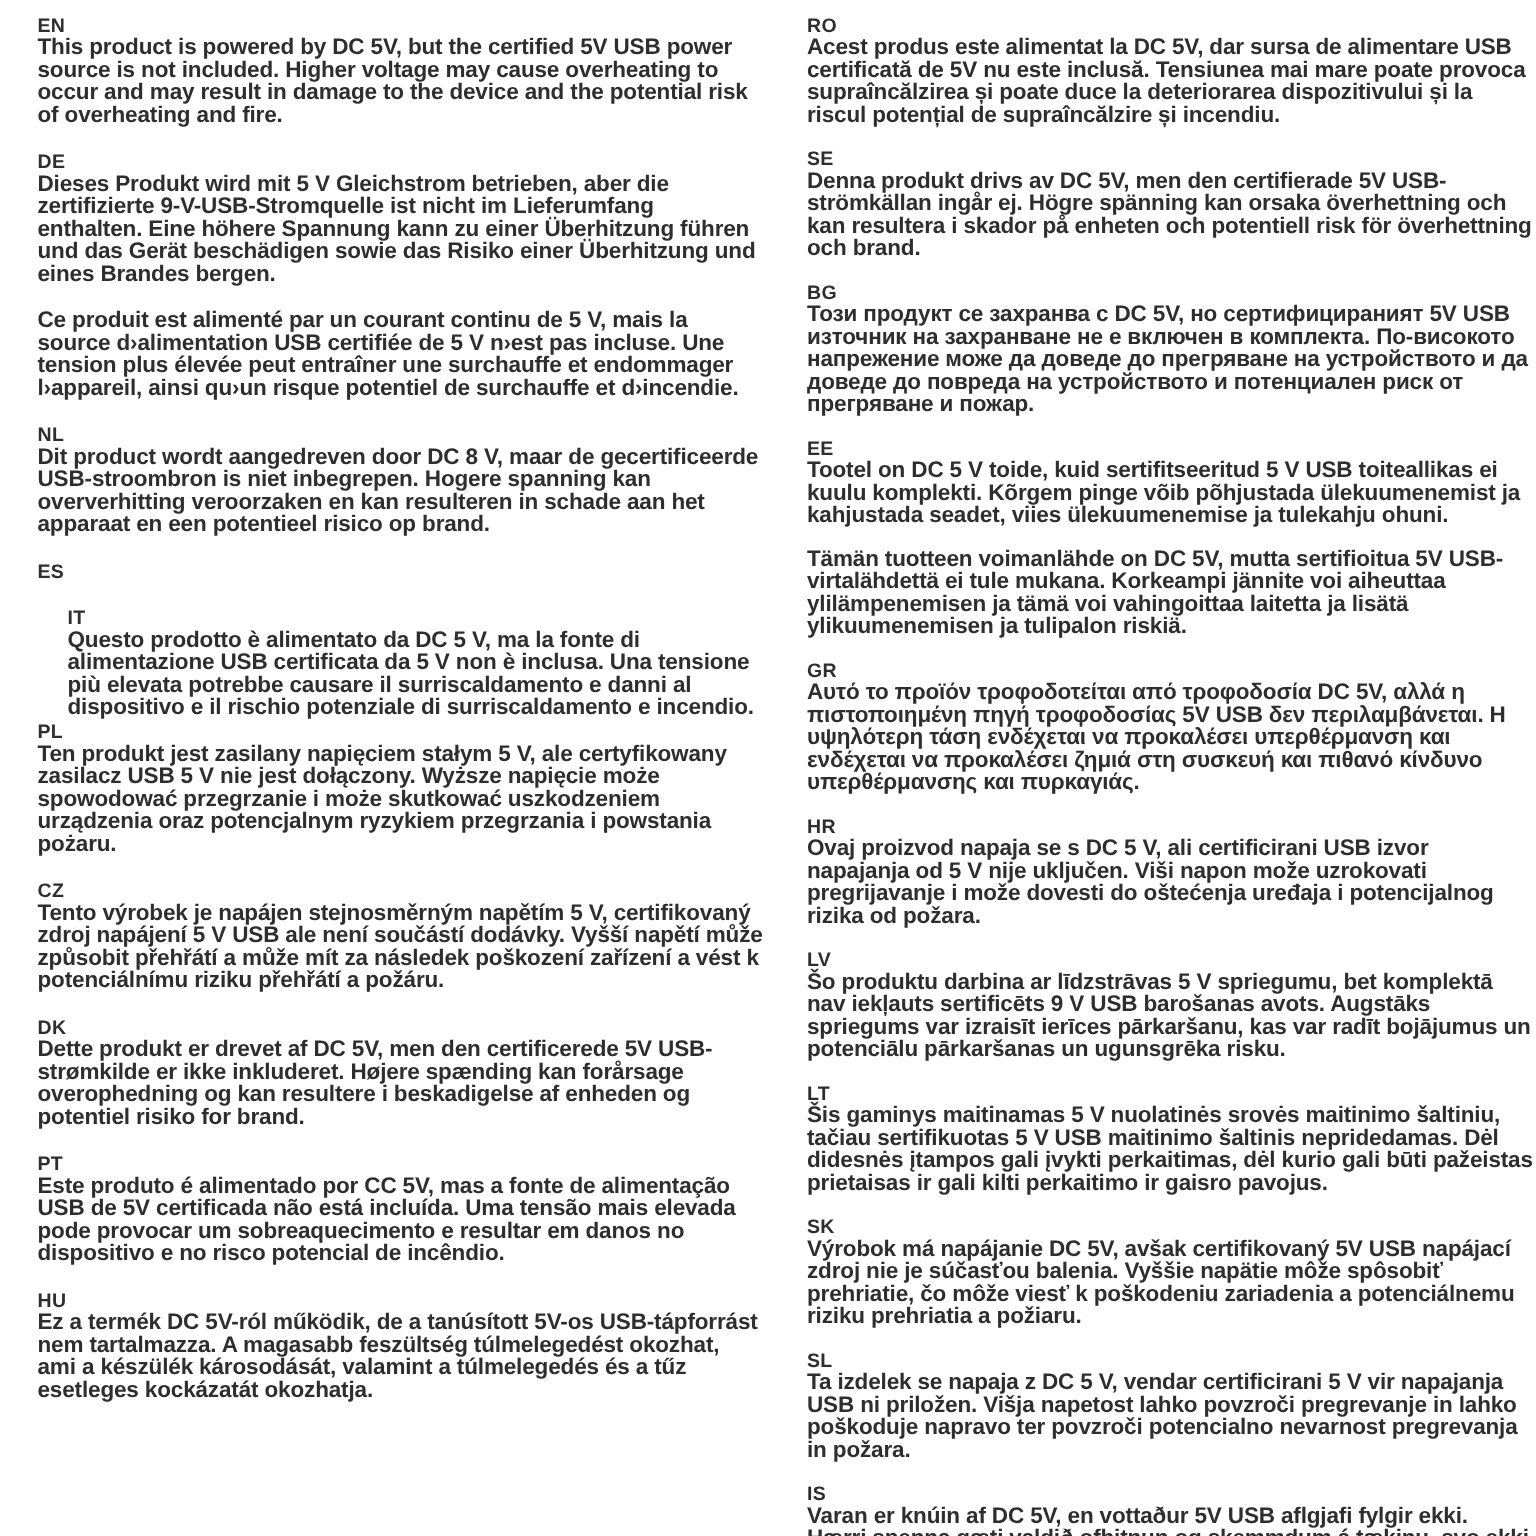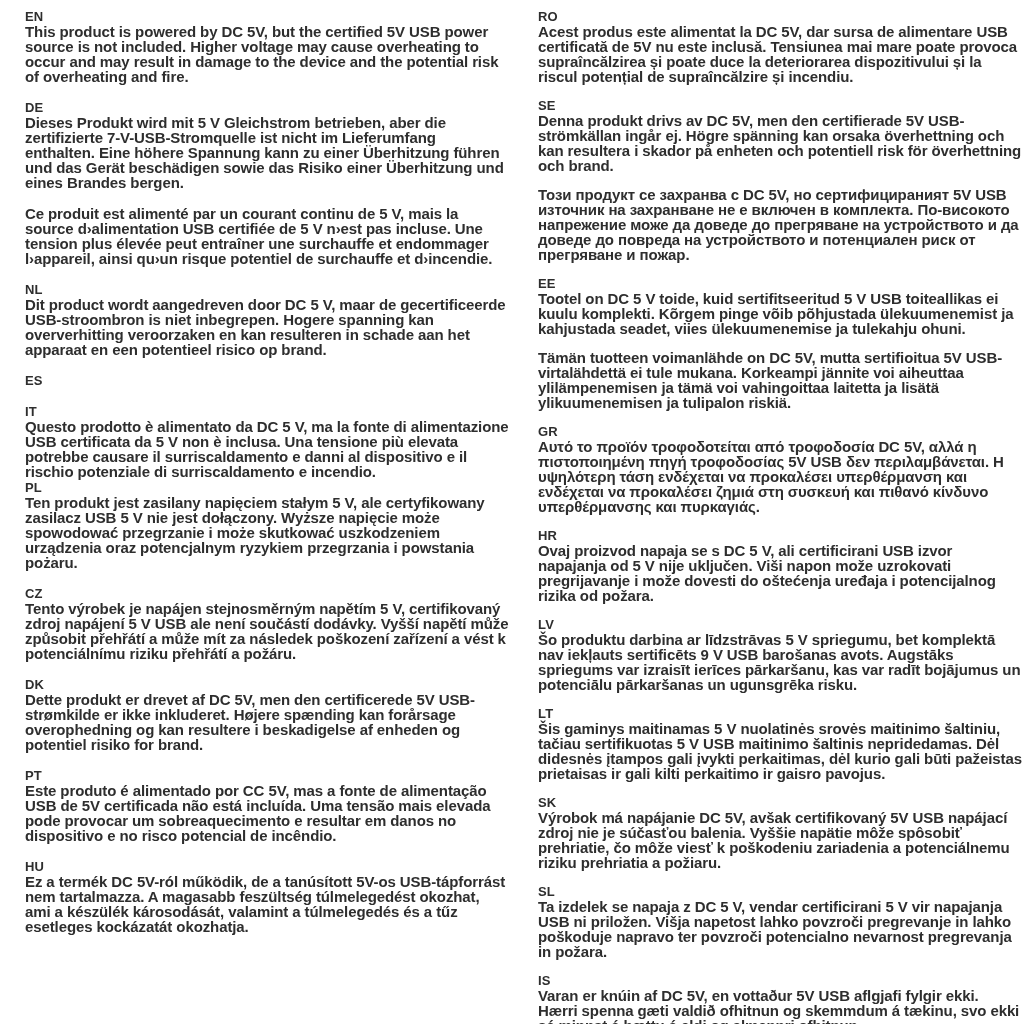--- a/index.html
+++ b/index.html
@@ -38,42 +38,43 @@
   }
   .lang .text {
     font-size: 15px;
     line-height: 15px;
     margin: 0;
     letter-spacing: -0.1px;
     font-weight: bold;
   }
   .lang.tight {
     margin-bottom: 1px;
+    margin-left: 20px;
   }
 </style>
 </head>
 <body>
 
 <div class="page">
 
   <div class="col col-left">
     <section class="lang">
       <h2 class="code">EN</h2>
       <p class="text">This product is powered by DC 5V, but the certified 5V USB power source is not included. Higher voltage may cause overheating to occur and may result in damage to the device and the potential risk of overheating and fire.</p>
     </section>
     <section class="lang">
       <h2 class="code">DE</h2>
-      <p class="text">Dieses Produkt wird mit 5 V Gleichstrom betrieben, aber die zertifizierte 7-V-USB-Stromquelle ist nicht im Lieferumfang enthalten. Eine höhere Spannung kann zu einer Überhitzung führen und das Gerät beschädigen sowie das Risiko einer Überhitzung und eines Brandes bergen.</p>
+      <p class="text">Dieses Produkt wird mit 5 V Gleichstrom betrieben, aber die zertifizierte 9-V-USB-Stromquelle ist nicht im Lieferumfang enthalten. Eine höhere Spannung kann zu einer Überhitzung führen und das Gerät beschädigen sowie das Risiko einer Überhitzung und eines Brandes bergen.</p>
     </section>
     <section class="lang">
       <p class="text">Ce produit est alimenté par un courant continu de 5 V, mais la source d›alimentation USB certifiée de 5 V n›est pas incluse. Une tension plus élevée peut entraîner une surchauffe et endommager l›appareil, ainsi qu›un risque potentiel de surchauffe et d›incendie.</p>
     </section>
     <section class="lang">
       <h2 class="code">NL</h2>
-      <p class="text">Dit product wordt aangedreven door DC 5 V, maar de gecertificeerde USB-stroombron is niet inbegrepen. Hogere spanning kan oververhitting veroorzaken en kan resulteren in schade aan het apparaat en een potentieel risico op brand.</p>
+      <p class="text">Dit product wordt aangedreven door DC 8 V, maar de gecertificeerde USB-stroombron is niet inbegrepen. Hogere spanning kan oververhitting veroorzaken en kan resulteren in schade aan het apparaat en een potentieel risico op brand.</p>
     </section>
     <section class="lang">
       <h2 class="code">ES</h2>
     </section>
     <section class="lang tight">
       <h2 class="code">IT</h2>
       <p class="text">Questo prodotto è alimentato da DC 5 V, ma la fonte di alimentazione USB certificata da 5 V non è inclusa. Una tensione più elevata potrebbe causare il surriscaldamento e danni al dispositivo e il rischio potenziale di surriscaldamento e incendio.</p>
     </section>
     <section class="lang">
       <h2 class="code">PL</h2>
@@ -100,20 +101,21 @@
   <div class="col col-right">
     <section class="lang">
       <h2 class="code">RO</h2>
       <p class="text">Acest produs este alimentat la DC 5V, dar sursa de alimentare USB certificată de 5V nu este inclusă. Tensiunea mai mare poate provoca supraîncălzirea și poate duce la deteriorarea dispozitivului și la riscul potențial de supraîncălzire și incendiu.</p>
     </section>
     <section class="lang">
       <h2 class="code">SE</h2>
       <p class="text">Denna produkt drivs av DC 5V, men den certifierade 5V USB-strömkällan ingår ej. Högre spänning kan orsaka överhettning och kan resultera i skador på enheten och potentiell risk för överhettning och brand.</p>
     </section>
     <section class="lang">
+      <h2 class="code">BG</h2>
       <p class="text">Този продукт се захранва с DC 5V, но сертифицираният 5V USB източник на захранване не е включен в комплекта. По-високото напрежение може да доведе до прегряване на устройството и да доведе до повреда на устройството и потенциален риск от прегряване и пожар.</p>
     </section>
     <section class="lang">
       <h2 class="code">EE</h2>
       <p class="text">Tootel on DC 5 V toide, kuid sertifitseeritud 5 V USB toiteallikas ei kuulu komplekti. Kõrgem pinge võib põhjustada ülekuumenemist ja kahjustada seadet, viies ülekuumenemise ja tulekahju ohuni.</p>
     </section>
     <section class="lang">
       <p class="text">Tämän tuotteen voimanlähde on DC 5V, mutta sertifioitua 5V USB-virtalähdettä ei tule mukana. Korkeampi jännite voi aiheuttaa ylilämpenemisen ja tämä voi vahingoittaa laitetta ja lisätä ylikuumenemisen ja tulipalon riskiä.</p>
     </section>
     <section class="lang">

